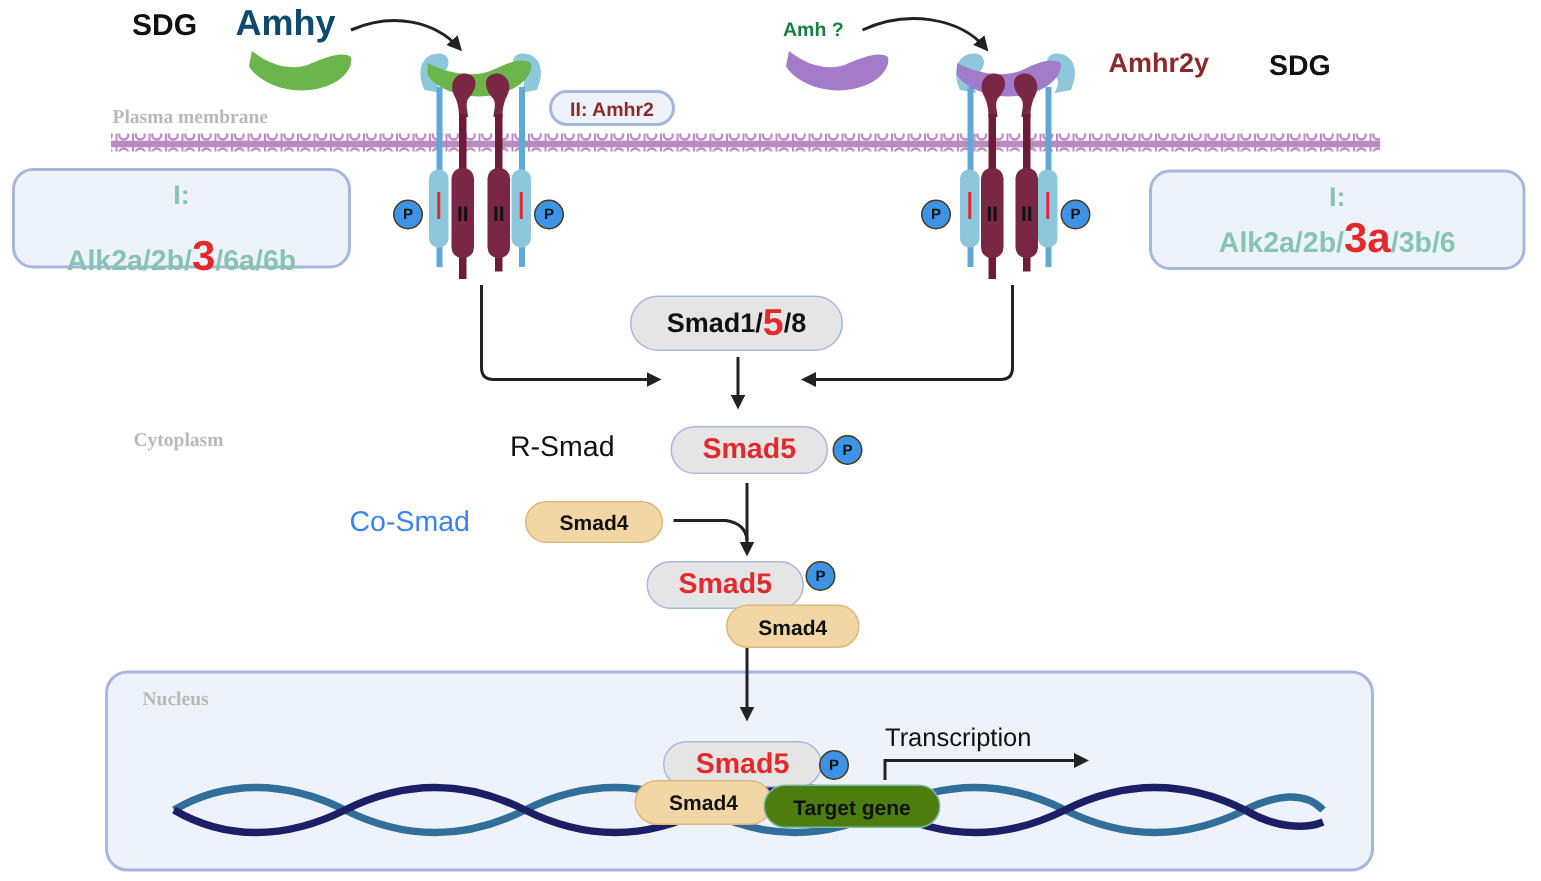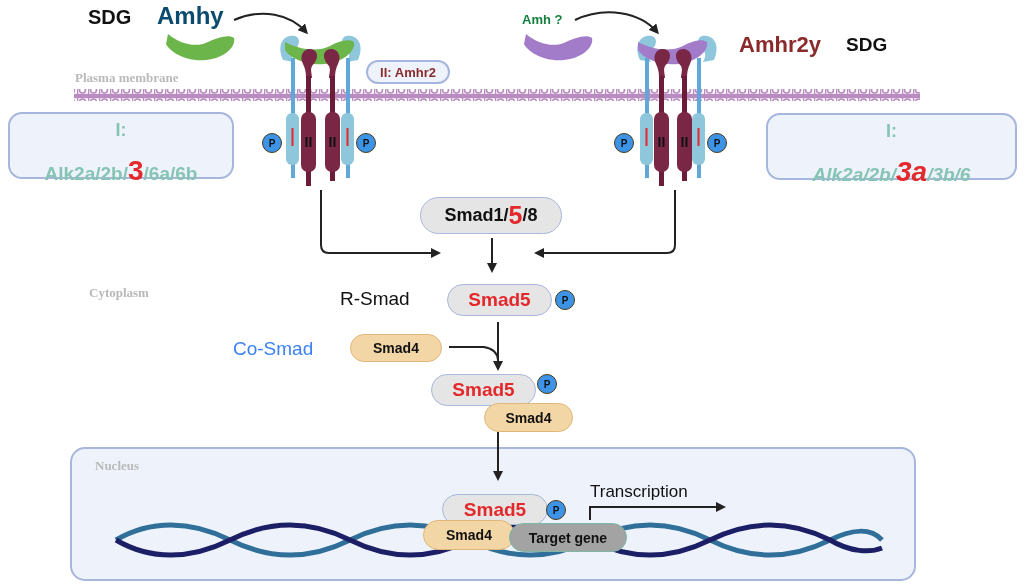--- a/index.html
+++ b/index.html
@@ -2,21 +2,21 @@
 <html><head>
   <meta charset="utf-8">
   <style>
     html, body { margin: 0; padding: 0; background: #ffffff; }
     body { width: 1027px; height: 587px; position: relative; overflow: hidden; font-family: "Liberation Sans", sans-serif; }
     svg.layer { position: absolute; left: 0; top: 0; }
     .serif-label { font-family: "Liberation Serif", serif; font-weight: bold; color: #b9b9b9; font-size: 13px; }
     .pill { position: absolute; display: flex; align-items: center; justify-content: center; border-radius: 999px; font-weight: bold; box-sizing: border-box; }
     .pill-blue { background: #e5e5e5; border: 1.5px solid #a8b8dc; text-align: center; }
     .pill-tan { background: #f3d6a6; border: 1.5px solid #e0b77a; color: #111; }
-    .pill-green { background: #a3a3a3; border: 1.5px solid #7bb8a6; color: #111; }
+    .pill-green { background: #4d7c0f; border: 1.5px solid #7bb8a6; color: #111; }
     .red { color: #e3292b; }
     .pbadge { position: absolute; width: 20px; height: 20px; border-radius: 50%; background: #3d93e6; border: 1.5px solid #4a3a1a; color: #111; font-weight: bold; font-size: 10px; display: flex; align-items: center; justify-content: center; box-sizing: border-box; }
     .rbox { position: absolute; border: 2px solid #a6b6dc; border-radius: 14px; background: #eef3fb; box-sizing: border-box; text-align: center; color: #86c4b4; font-weight: bold; }
     .txt { position: absolute; white-space: nowrap; }
   </style>
 </head>
 <body>
 
 <svg class="layer" width="1027" height="587">
   <defs>
@@ -123,30 +123,30 @@
 <div class="txt serif-label" style="left:95px; top:458px;">Nucleus</div>
 
 <div class="txt" style="left:88px; top:6px; font-size:20px; font-weight:bold; color:#111;">SDG</div>
 <div class="txt" style="left:157px; top:2px; font-size:24px; font-weight:bold; color:#0c4a6e;">Amhy</div>
 
 <div class="pill" style="left:366px; top:60px; width:84px; height:24px; background:#eef3fb; border:2px solid #a6b6dc; border-radius:12px; font-size:13px; color:#8b2a2a;">
   <span>II: Amhr2</span>
 </div>
 
 <div class="txt" style="left:522px; top:12px; font-size:13px; font-weight:bold; color:#15803d;">Amh ?</div>
-<div class="txt" style="left:739px; top:32px; font-size:22px; font-weight:bold; color:#8b2a2a;">Amhr2y</div>
+<div class="txt" style="left:739px; top:32px; font-size:18px; font-weight:bold; color:#8b2a2a;">Amhr2y</div>
 <div class="txt" style="left:846px; top:34px; font-size:19px; font-weight:bold; color:#111;">SDG</div>
 
 <div class="rbox" style="left:8px; top:112px; width:226px; height:67px;">
   <div style="font-size:18px; margin-top:6px;">I:</div>
   <div style="font-size:19px; margin-top:14px;"><span>Alk2a/2b/</span><span class="red" style="font-size:28px;">3</span><span>/6a/6b</span></div>
 </div>
 <div class="rbox" style="left:766px; top:113px; width:251px; height:67px;">
   <div style="font-size:18px; margin-top:6px;">I:</div>
-  <div style="font-size:19px; margin-top:14px;font-style:italic;"><span>Alk2a/2b/</span><span class="red" style="font-size:28px;">3a</span><span>/3b/6</span></div>
+  <div style="font-size:19px; margin-top:1px;"><span>Alk2a/2b/</span><span class="red" style="font-size:28px;">3a</span><span>/3b/6</span></div>
 </div>
 
 <div class="pbadge" style="left:262px; top:133px;">P</div>
 <div class="pbadge" style="left:356px; top:133px;">P</div>
 <div class="pbadge" style="left:614px; top:133px;">P</div>
 <div class="pbadge" style="left:707px; top:133px;">P</div>
 
 <div class="pill pill-blue" style="left:420px; top:197px; width:142px; height:37px; font-size:18px; color:#111;">
   <span>Smad1/</span>
     <span class="red" style="font-size:25px;">5</span>

